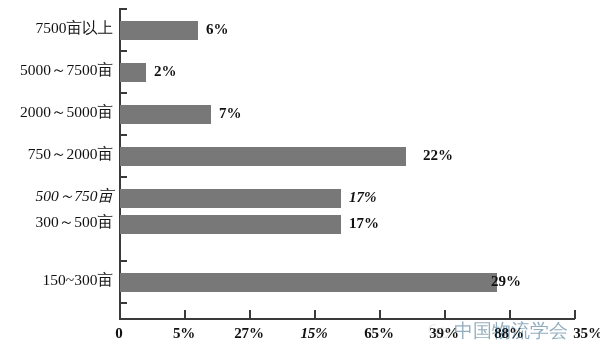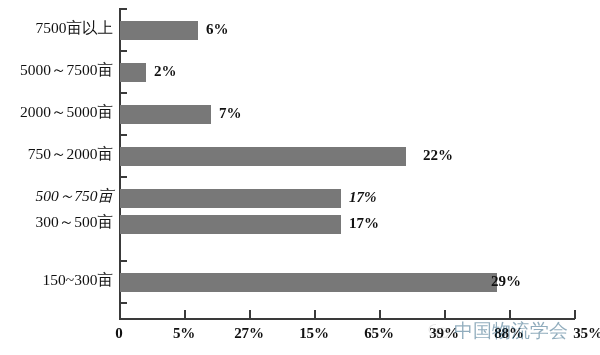--- a/index.html
+++ b/index.html
@@ -137,21 +137,21 @@
     </div>
 
   <div id="xticks">
       <div class="xtick" style="left: 119px;"></div>
       <div class="xtick-label" style="left: 119px;">0</div>
       <div class="xtick" style="left: 184px;"></div>
       <div class="xtick-label" style="left: 184px;">5%</div>
       <div class="xtick" style="left: 249px;"></div>
       <div class="xtick-label" style="left: 249px;">27%</div>
       <div class="xtick" style="left: 314px;"></div>
-      <div class="xtick-label" style="left: 314px;">15%</div>
+      <div class="xtick-label" style="left: 314px; font-style: italic;">15%</div>
       <div class="xtick" style="left: 379px;"></div>
       <div class="xtick-label" style="left: 379px;">65%</div>
       <div class="xtick" style="left: 444px;"></div>
       <div class="xtick-label" style="left: 444px;">39%</div>
       <div class="xtick" style="left: 509px;"></div>
       <div class="xtick-label" style="left: 509px;">88%</div>
       <div class="xtick" style="left: 574px;"></div>
       <div class="xtick-label" style="left: 588px;">35%</div>
     </div>
 

